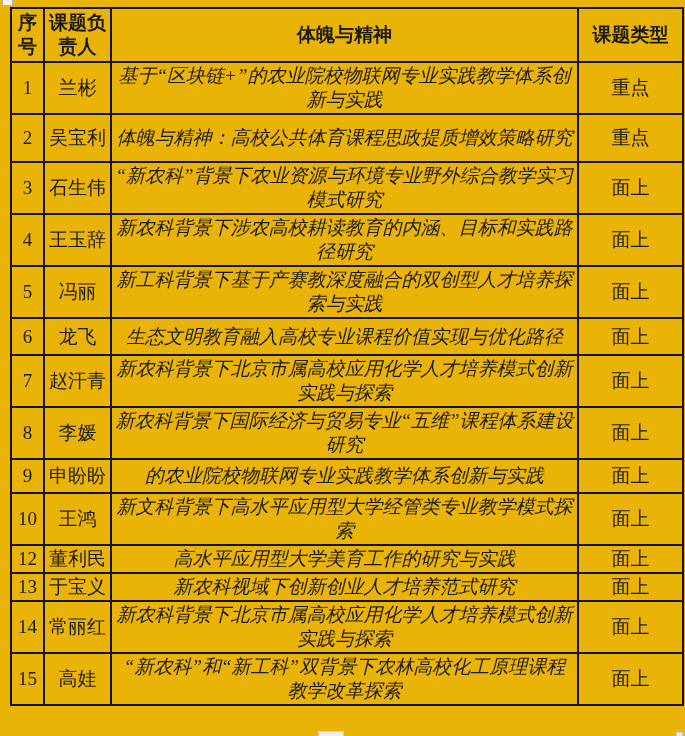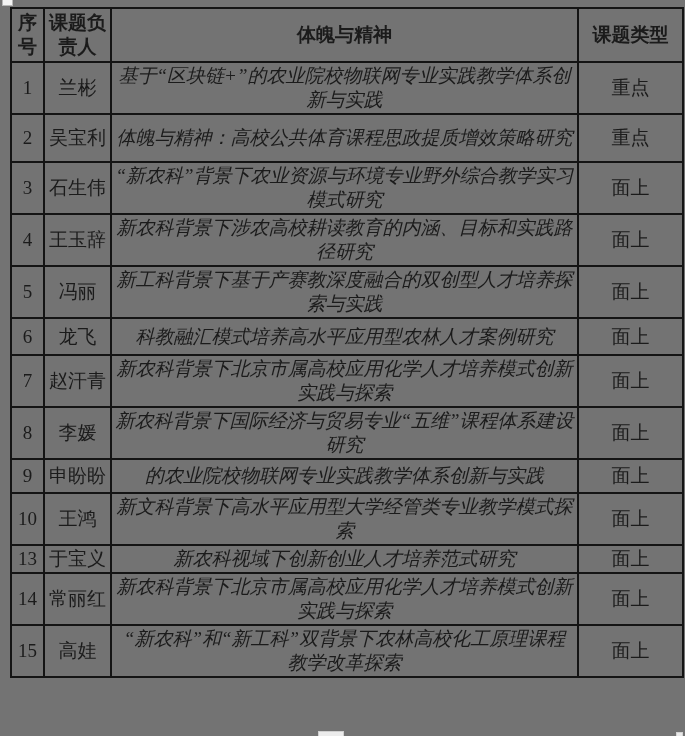--- a/index.html
+++ b/index.html
@@ -8,21 +8,21 @@
     width: 685px;
     height: 736px;
     background: #ffffff;
     overflow: hidden;
     font-family: "Liberation Serif", "DejaVu Serif", serif;
   }
   .stage {
     position: relative;
     width: 685px;
     height: 736px;
-    background: #737373;
+    background: #eab308;
   }
   .anchor-handle {
     position: absolute;
     left: 2px;
     top: 0;
     width: 11px;
     height: 6px;
     border: 1px solid #b8b8b8;
     border-top: none;
     background: #f4f4f4;
@@ -132,21 +132,21 @@
         </tr>
         <tr data-name="table-row" style="height: 48px;">
           <td data-name="row-number-cell">5</td>
           <td data-name="leader-cell">冯丽</td>
           <td data-name="title-cell">新工科背景下基于产赛教深度融合的双创型人才培养探索与实践</td>
           <td data-name="type-cell">面上</td>
         </tr>
         <tr data-name="table-row" style="height: 37px;">
           <td data-name="row-number-cell">6</td>
           <td data-name="leader-cell">龙飞</td>
-          <td data-name="title-cell">科教融汇模式培养高水平应用型农林人才案例研究</td>
+          <td data-name="title-cell">生态文明教育融入高校专业课程价值实现与优化路径</td>
           <td data-name="type-cell">面上</td>
         </tr>
         <tr data-name="table-row" style="height: 52px;">
           <td data-name="row-number-cell">7</td>
           <td data-name="leader-cell">赵汗青</td>
           <td data-name="title-cell">新农科背景下北京市属高校应用化学人才培养模式创新实践与探索</td>
           <td data-name="type-cell">面上</td>
         </tr>
         <tr data-name="table-row" style="height: 50px;">
           <td data-name="row-number-cell">8</td>
@@ -159,20 +159,26 @@
           <td data-name="leader-cell">申盼盼</td>
           <td data-name="title-cell">的农业院校物联网专业实践教学体系创新与实践</td>
           <td data-name="type-cell">面上</td>
         </tr>
         <tr data-name="table-row" style="height: 50px;">
           <td data-name="row-number-cell">10</td>
           <td data-name="leader-cell">王鸿</td>
           <td data-name="title-cell">新文科背景下高水平应用型大学经管类专业教学模式探索</td>
           <td data-name="type-cell">面上</td>
         </tr>
+        <tr data-name="table-row" style="height: 28px;">
+          <td data-name="row-number-cell">12</td>
+          <td data-name="leader-cell">董利民</td>
+          <td data-name="title-cell">高水平应用型大学美育工作的研究与实践</td>
+          <td data-name="type-cell">面上</td>
+        </tr>
         <tr data-name="table-row" style="height: 24px;">
           <td data-name="row-number-cell">13</td>
           <td data-name="leader-cell">于宝义</td>
           <td data-name="title-cell">新农科视域下创新创业人才培养范式研究</td>
           <td data-name="type-cell">面上</td>
         </tr>
         <tr data-name="table-row" style="height: 52px;">
           <td data-name="row-number-cell">14</td>
           <td data-name="leader-cell">常丽红</td>
           <td data-name="title-cell">新农科背景下北京市属高校应用化学人才培养模式创新实践与探索</td>

